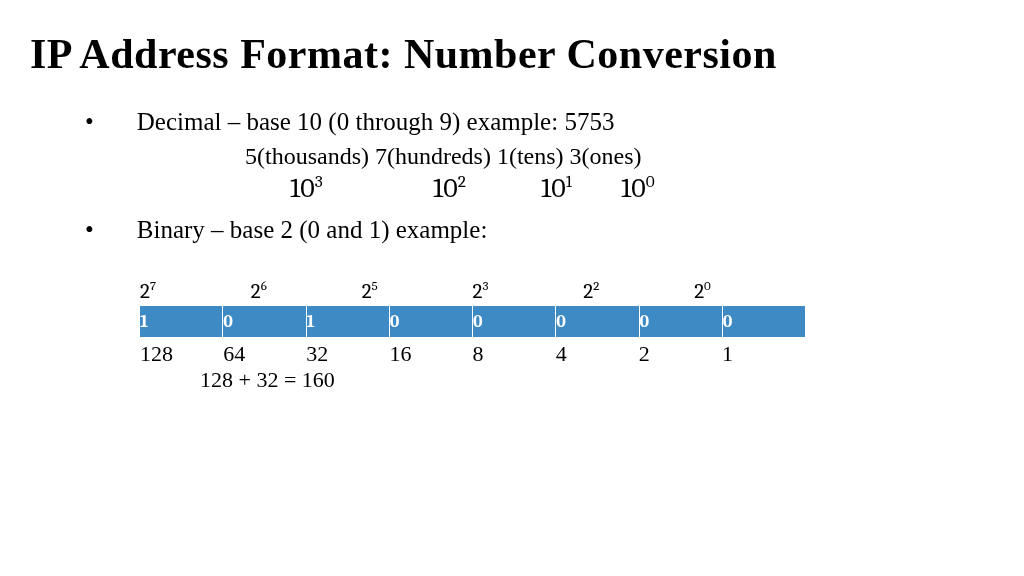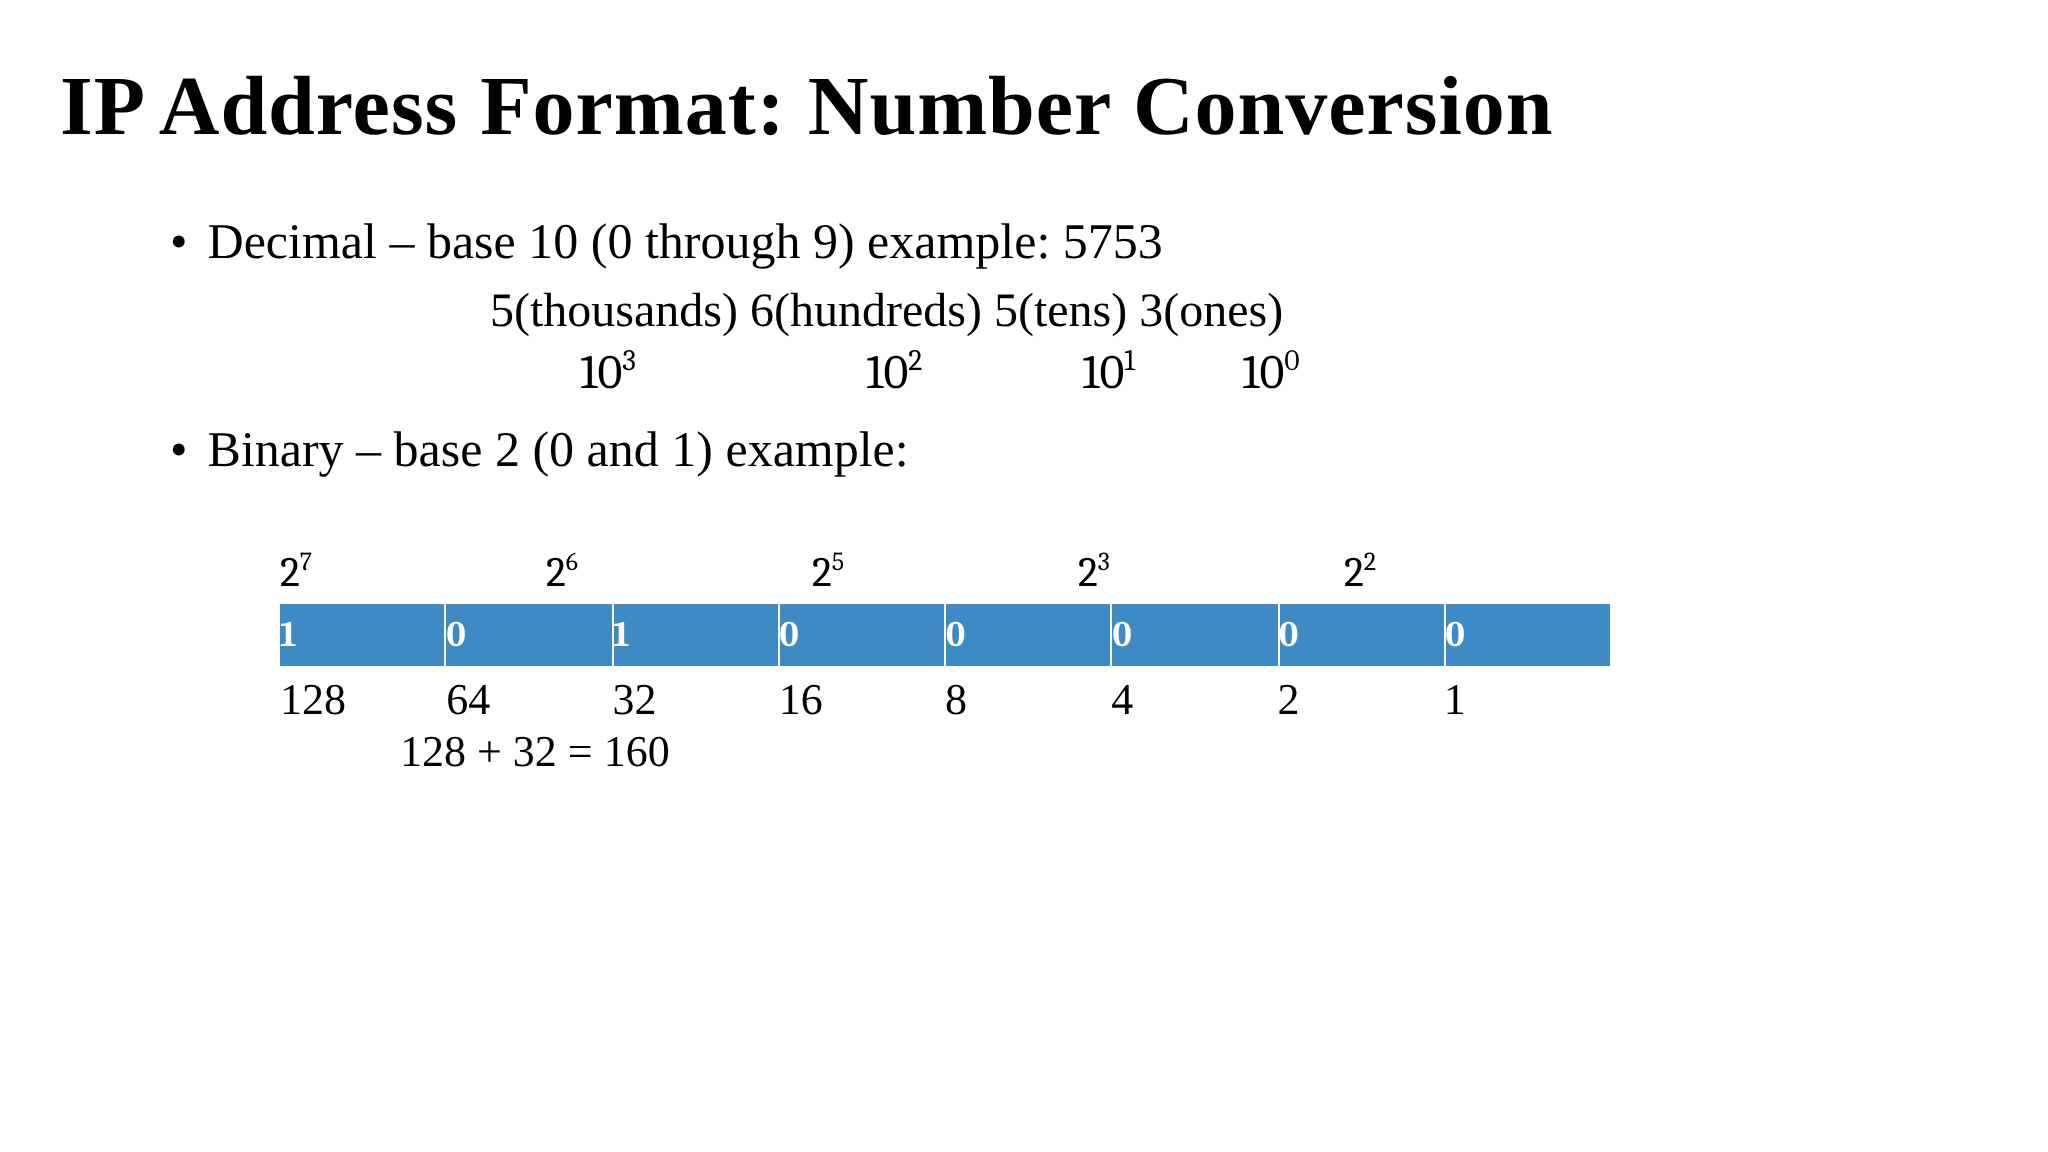--- a/index.html
+++ b/index.html
@@ -26,31 +26,32 @@
     align-items: flex-start;
     font-size: 25px;
     margin-bottom: 4px;
   }
   .bullet {
     margin-right: 10px;
     line-height: 1.3;
   }
   .bullet-text {
     line-height: 1.3;
+    margin-left: 33px;
   }
   .dec-breakdown {
     font-size: 24px;
     padding-left: 160px;
     margin-bottom: 2px;
   }
   .dec-powers {
     display: flex;
     padding-left: 205px;
     font-family: Cambria, Georgia, serif;
-    font-size: 24px;
+    font-size: 28px;
     margin-bottom: 10px;
   }
   .dec-powers > span { display:inline-block; }
   .pw { white-space: nowrap; }
   sup { font-size: 0.62em; vertical-align: super; line-height: 0; }
   .table-wrap {
     margin-top: 30px;
     padding-left: 55px;
     width: 720px;
   }
@@ -88,41 +89,42 @@
 
 <div class="title">IP Address Format: Number Conversion</div>
 
 <div class="content">
 
   <div class="bullet-row">
     <span class="bullet">•</span>
     <span class="bullet-text">Decimal – base 10 (0 through 9) example: 5753</span>
   </div>
 
-  <div class="dec-breakdown">5(thousands) 6(hundreds) 5(tens) 3(ones)</div>
+  <div class="dec-breakdown">5(thousands) 7(hundreds) 1(tens) 3(ones)</div>
 
   <div class="dec-powers">
     <span style="width:143px" class="pw"><span>10</span><sup>3</sup></span>
     <span style="width:108px" class="pw"><span>10</span><sup>2</sup></span>
     <span style="width:80px" class="pw"><span>10</span><sup>1</sup></span>
     <span class="pw"><span>10</span><sup>0</sup></span>
   </div>
 
   <div class="bullet-row">
     <span class="bullet">•</span>
     <span class="bullet-text">Binary – base 2 (0 and 1) example:</span>
   </div>
 
   <div class="table-wrap">
     <div class="trow powers">
       <div class="tcell pw"><span>2</span><sup>7</sup></div>
       <div class="tcell pw"><span>2</span><sup>6</sup></div>
       <div class="tcell pw"><span>2</span><sup>5</sup></div>
       <div class="tcell pw"><span>2</span><sup>3</sup></div>
       <div class="tcell pw"><span>2</span><sup>2</sup></div>
+      <div class="tcell pw"><span>2</span><sup>0</sup></div>
     </div>
     <div class="trow header">
       <div class="tcell">1</div>
       <div class="tcell">0</div>
       <div class="tcell">1</div>
       <div class="tcell">0</div>
       <div class="tcell">0</div>
       <div class="tcell">0</div>
       <div class="tcell">0</div>
       <div class="tcell">0</div>

